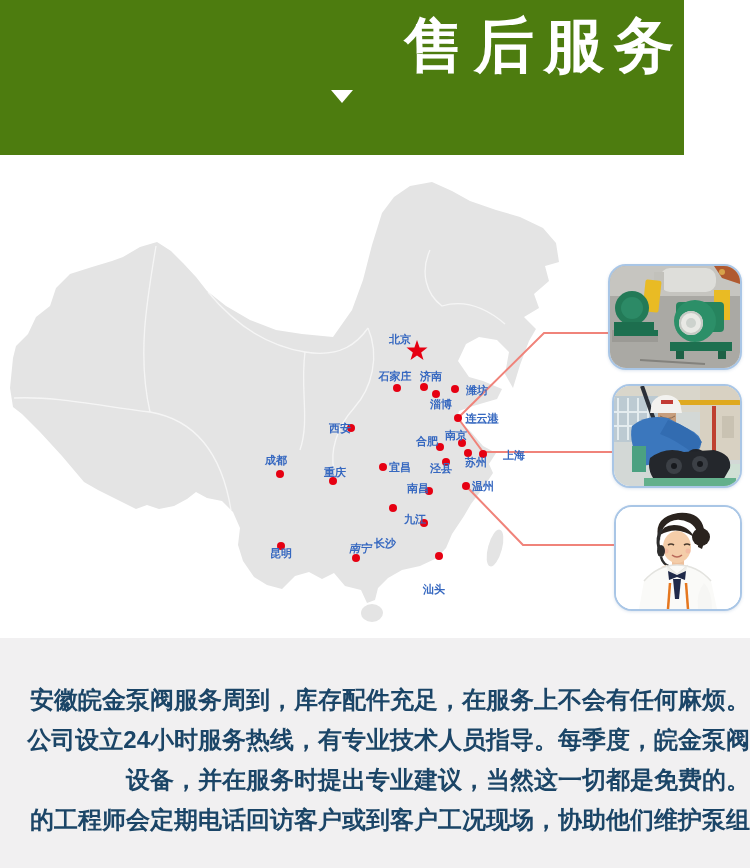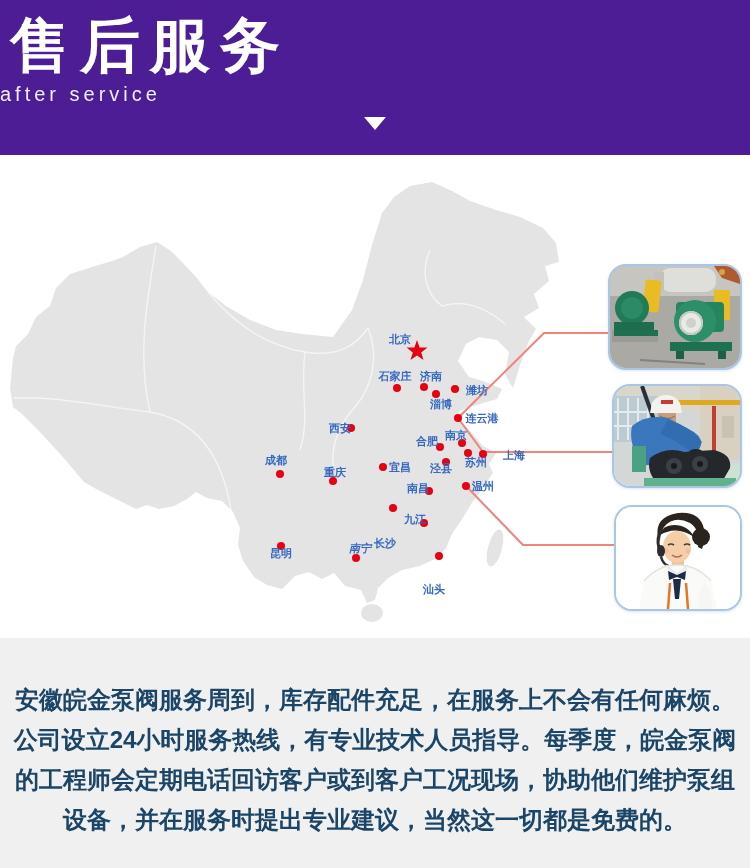--- a/index.html
+++ b/index.html
@@ -1,21 +1,21 @@
 <!DOCTYPE html>
 <html><head>
 <meta charset="utf-8">
 <style>
   html,body{margin:0;padding:0;background:#fff;}
   .page{position:relative;width:750px;height:868px;overflow:hidden;background:#fff;
         font-family:"Liberation Sans","DejaVu Sans",sans-serif;}
 
   
-  .header{position:absolute;left:0;top:0;width:750px;height:155px;background:#4c1d95;
-          text-align:left;color:#fff;}
+  .header{position:absolute;left:0;top:0;width:684px;height:155px;background:#4d7c0f;
+          text-align:right;color:#fff;}
   .header-title{margin:0;padding-top:13px;font-size:60px;line-height:66px;font-weight:bold;
                 letter-spacing:10px;text-indent:10px;}
   .header-sub{margin:4px 0 0 0;font-size:20px;letter-spacing:4px;color:rgba(255,255,255,.92);
               font-weight:normal;}
   .down-arrow{width:0;height:0;border-left:11px solid transparent;border-right:11px solid transparent;
               border-top:13px solid #fff;margin:11px auto 0 auto;}
 
   
   .map-svg{position:absolute;left:0;top:0;width:750px;height:868px;display:block;}
   #city-labels{position:absolute;left:4px;top:0;width:750px;height:616px;pointer-events:none;}
@@ -25,32 +25,31 @@
   
   .photo-card{position:absolute;border:2px solid #a9c6e6;border-radius:18px;overflow:hidden;
               background:#fff;box-shadow:0 1px 3px rgba(120,150,190,.25);}
   .photo-card svg{display:block;width:100%;height:100%;}
   #photo1{left:608px;top:264px;width:130px;height:102px;}
   #photo2{left:612px;top:384px;width:126px;height:100px;}
   #photo3{left:614px;top:505px;width:124px;height:102px;}
 
   
   .footer{position:absolute;left:0;top:638px;width:750px;height:230px;background:#f1f0f1;}
-  .footer p{margin:0;padding-top:42px;text-align:center;font-size:24px;font-weight:bold;
+  .footer p{margin:0;padding-top:42px;text-align:right;font-size:24px;font-weight:bold;
             color:#1b4567;line-height:40px;}
   .footer p span{display:block;}
 </style>
 </head>
 <body>
 
 <div class="page">
 
   <div class="header">
     <h1 class="header-title">售后服务</h1>
-    <div class="header-sub">after service</div>
     <div class="down-arrow"></div>
   </div>
 
   <svg class="map-svg" viewBox="0 0 750 868">
     <g>
       <path fill="#e4e4e4" d="M432,182 L452,191 470,201 496,210 520,217 543,228 556,243 559,262
         545,266 549,281 534,294 539,308 524,317 536,329 529,341 520,365 513,388 505,374 509,352
         497,340 479,337 466,344 458,361 469,377 483,381 502,389 497,399 473,406 459,411 457,418
         471,432 483,446 496,453 489,464 493,473 483,488 471,504 464,516 452,534 446,548 437,558
         420,566 402,570 388,578 378,588 375,600 367,603 361,590 345,586 334,573 322,579 309,572
@@ -101,21 +100,21 @@
         <circle cx="439" cy="556" r="4" fill="#e60012"></circle>
       </g>
   </svg>
 
   <div id="city-labels" style="color: rgb(54, 104, 192);">
       <div class="city-label" style="left: 396px; top: 339px;">北京</div>
       <div class="city-label" style="left: 391px; top: 376px;">石家庄</div>
       <div class="city-label" style="left: 427px; top: 376px;">济南</div>
       <div class="city-label" style="left: 473px; top: 390px;">潍坊</div>
       <div class="city-label" style="left: 437px; top: 404px;">淄博</div>
-      <div class="city-label" style="left: 478px; top: 418px;">连云港</div>
+      <div class="city-label" style="left: 478px; top: 418px; text-decoration: underline;">连云港</div>
       <div class="city-label" style="left: 336px; top: 428px; font-family: Liberation Serif, serif;">西安</div>
       <div class="city-label" style="left: 272px; top: 460px;">成都</div>
       <div class="city-label" style="left: 331px; top: 472px;">重庆</div>
       <div class="city-label" style="left: 396px; top: 467px;">宜昌</div>
       <div class="city-label" style="left: 423px; top: 441px;">合肥</div>
       <div class="city-label" style="left: 452px; top: 435px;">南京</div>
       <div class="city-label" style="left: 460px; top: 462px; margin-left: 12px;">苏州</div>
       <div class="city-label" style="left: 498px; top: 455px; padding-left: 24px;">上海</div>
       <div class="city-label" style="left: 437px; top: 468px;">泾县</div>
       <div class="city-label" style="left: 414px; top: 488px;">南昌</div>
@@ -211,18 +210,18 @@
       <path d="M54,76 l-2,26" stroke="#e5771f" stroke-width="2.5"></path>
       <path d="M70,76 l2,26" stroke="#e5771f" stroke-width="2.5"></path>
       <path d="M88,76 q8,8 8,26 h-14 q-2,-16 6,-26 z" fill="#f6f6f4"></path>
     </svg>
   </div>
 
   <div class="footer">
     <p>
       <span>安徽皖金泵阀服务周到，库存配件充足，在服务上不会有任何麻烦。</span>
       <span>公司设立24小时服务热线，有专业技术人员指导。每季度，皖金泵阀</span>
+      <span>设备，并在服务时提出专业建议，当然这一切都是免费的。</span>
       <span>的工程师会定期电话回访客户或到客户工况现场，协助他们维护泵组</span>
-      <span>设备，并在服务时提出专业建议，当然这一切都是免费的。</span>
     </p>
   </div>
 
 </div>
 
 </body></html>

